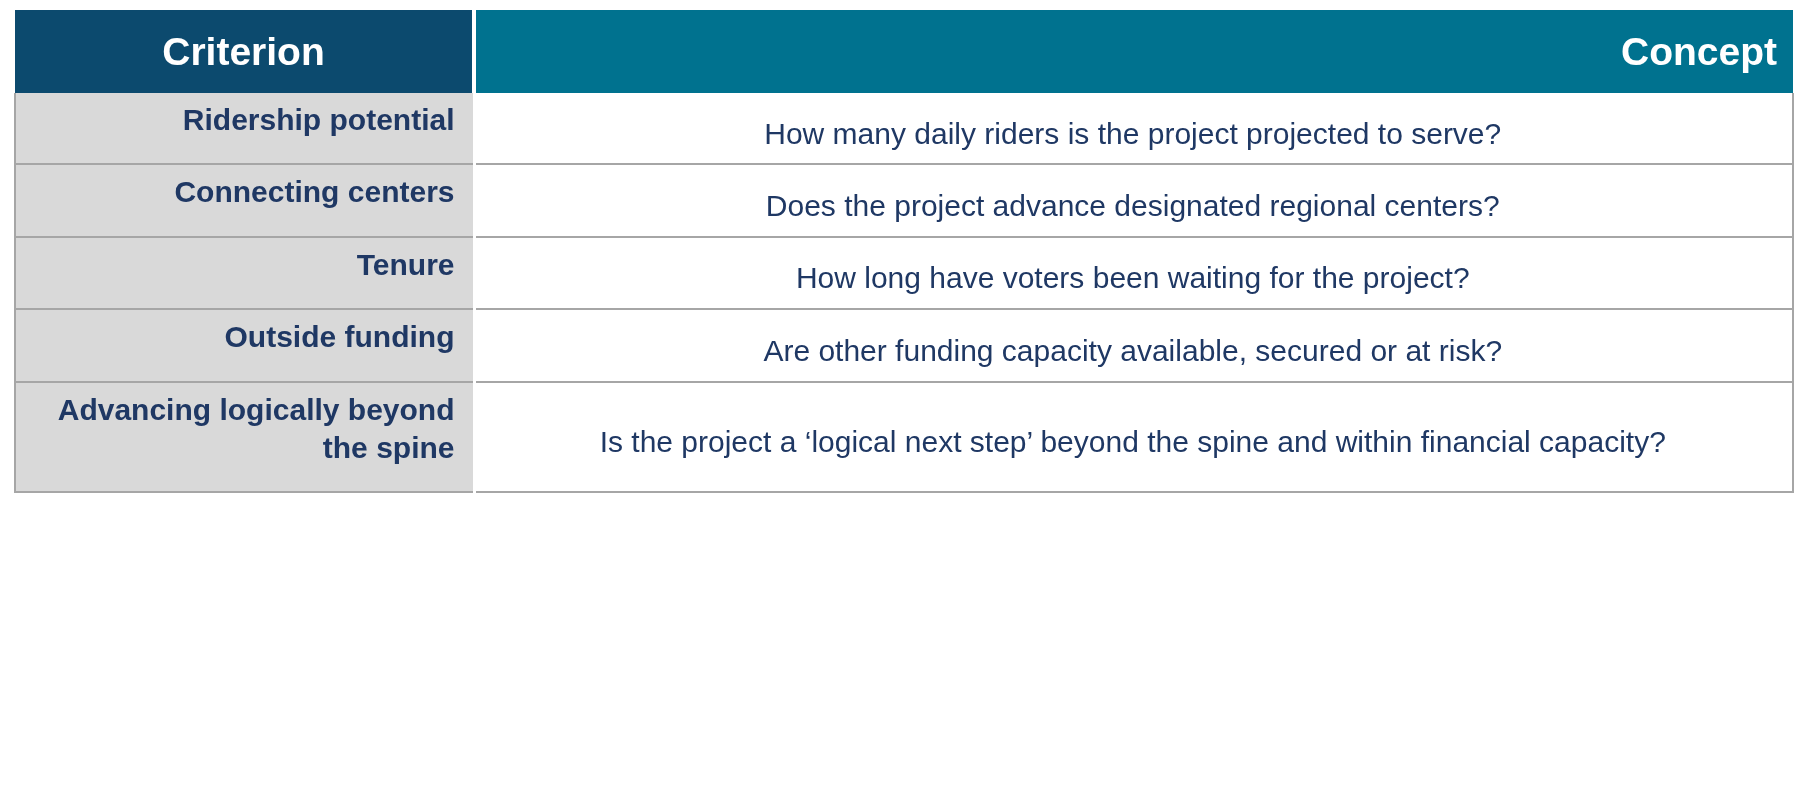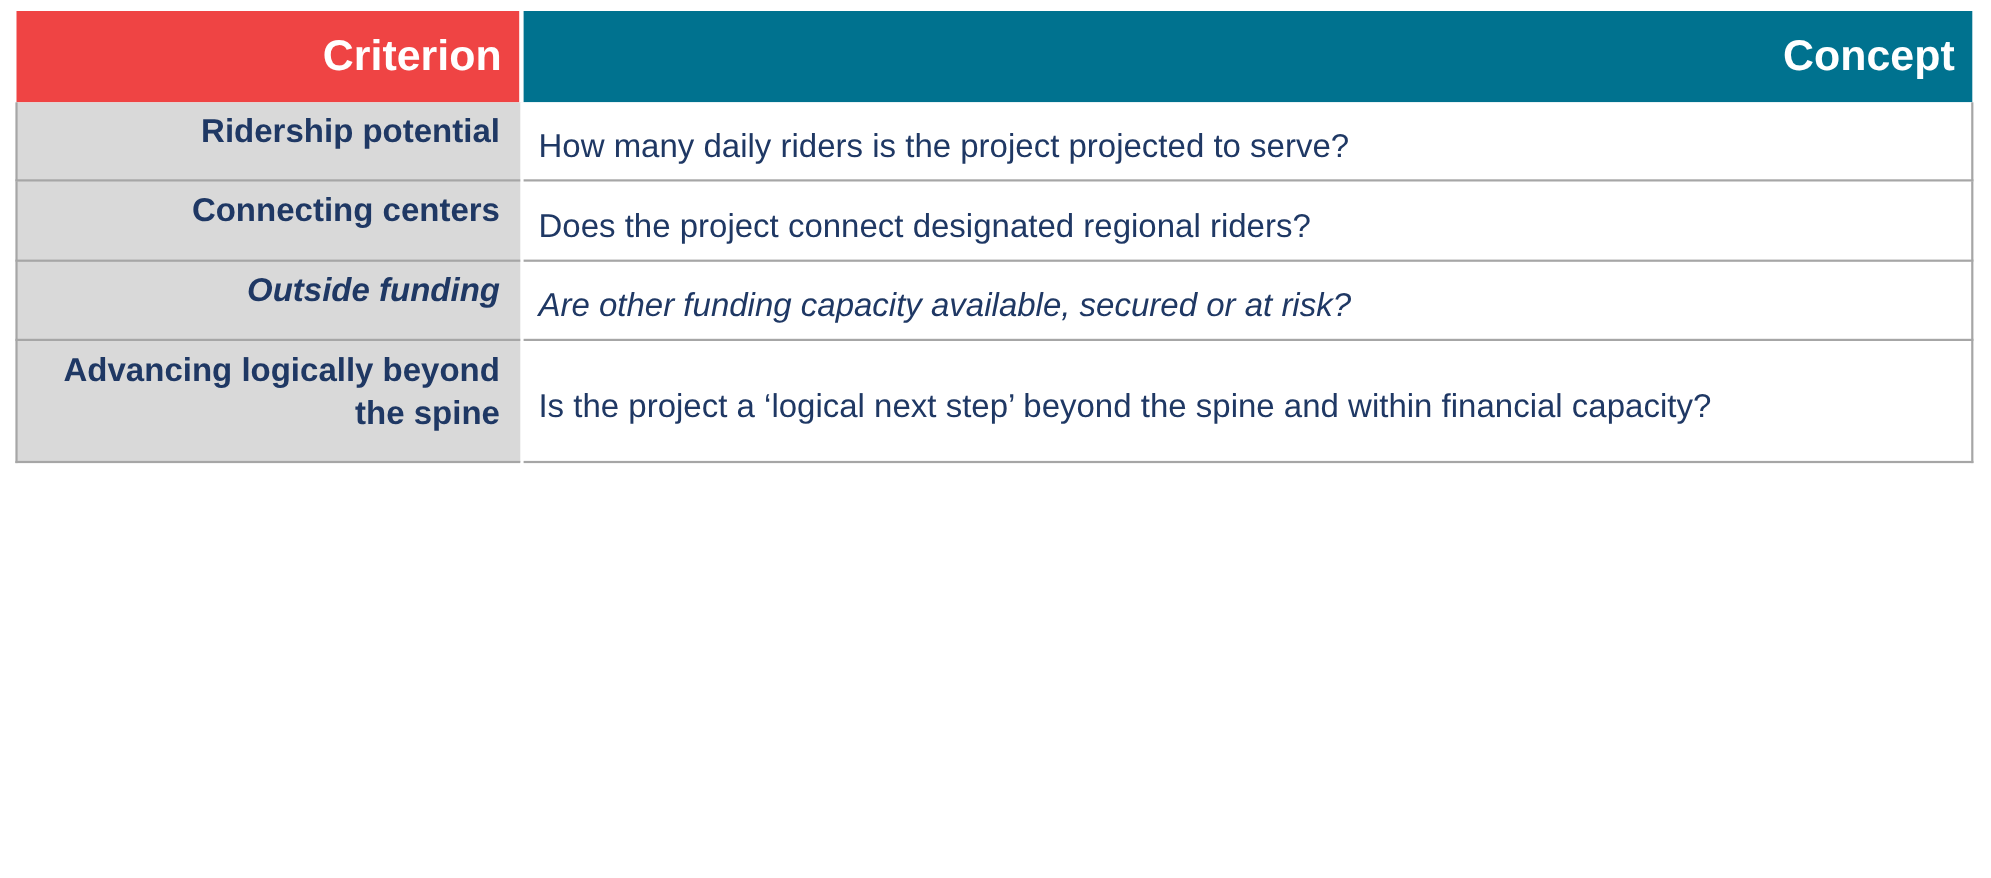--- a/index.html
+++ b/index.html
@@ -34,22 +34,22 @@
   thead th {
     height: 83px;
     padding: 0 16px;
     font-size: 39px;
     font-weight: bold;
     color: #ffffff;
     vertical-align: middle;
     box-sizing: border-box;
   }
   thead th.th-criterion {
-    background: #ef4444;
-    text-align: right;
+    background: #0c4a6e;
+    text-align: center;
     border-right: 4px solid #ffffff;
   }
   thead th.th-concept {
     background: #00728F;
     text-align: right;
   }
 
   
   tbody td {
     font-size: 30px;
@@ -67,31 +67,31 @@
     background: #D9D9D9;
     font-weight: bold;
     text-align: right;
     padding: 8px 18px 24px 14px;
     border-right: 3px solid #ffffff;
     border-left: 2px solid #A6A6A6;
   }
   tbody td.cell-concept {
     background: #ffffff;
     font-weight: normal;
-    text-align: left;
+    text-align: center;
     padding: 19px 16px 8px 14px;
     border-right: 2px solid #A6A6A6;
   }
 
   
   tr[data-row="0"] td { height: 50px; }
   tr[data-row="1"] td { height: 125px; }
   tr[data-row="2"] td { height: 48px; }
   tr[data-row="3"] td { height: 62px; }
-  tr[data-row="4"] td { height: 44px; font-style: italic; }
+  tr[data-row="4"] td { height: 44px; }
   tr[data-row="5"] td { height: 62px; }
   tr[data-row="6"] td { height: 110px; }
   tr[data-row="7"] td { height: 108px; }
 </style>
 </head>
 <body>
 
 <div class="table-wrap">
   <table class="criteria-table">
     <colgroup>
@@ -104,21 +104,25 @@
         <th class="th-concept">Concept</th>
       </tr>
     </thead>
     <tbody>
       <tr data-row="0">
         <td class="cell-criterion">Ridership potential</td>
         <td class="cell-concept">How many daily riders is the project projected to serve?</td>
       </tr>
       <tr data-row="2">
         <td class="cell-criterion">Connecting centers</td>
-        <td class="cell-concept">Does the project connect designated regional riders?</td>
+        <td class="cell-concept">Does the project advance designated regional centers?</td>
+      </tr>
+      <tr data-row="3">
+        <td class="cell-criterion">Tenure</td>
+        <td class="cell-concept">How long have voters been waiting for the project?</td>
       </tr>
       <tr data-row="4">
         <td class="cell-criterion">Outside funding</td>
         <td class="cell-concept">Are other funding capacity available, secured or at risk?</td>
       </tr>
       <tr data-row="6">
         <td class="cell-criterion">Advancing logically beyond the spine</td>
         <td class="cell-concept">Is the project a ‘logical next step’ beyond the spine and within financial capacity?</td>
       </tr>
     </tbody>

